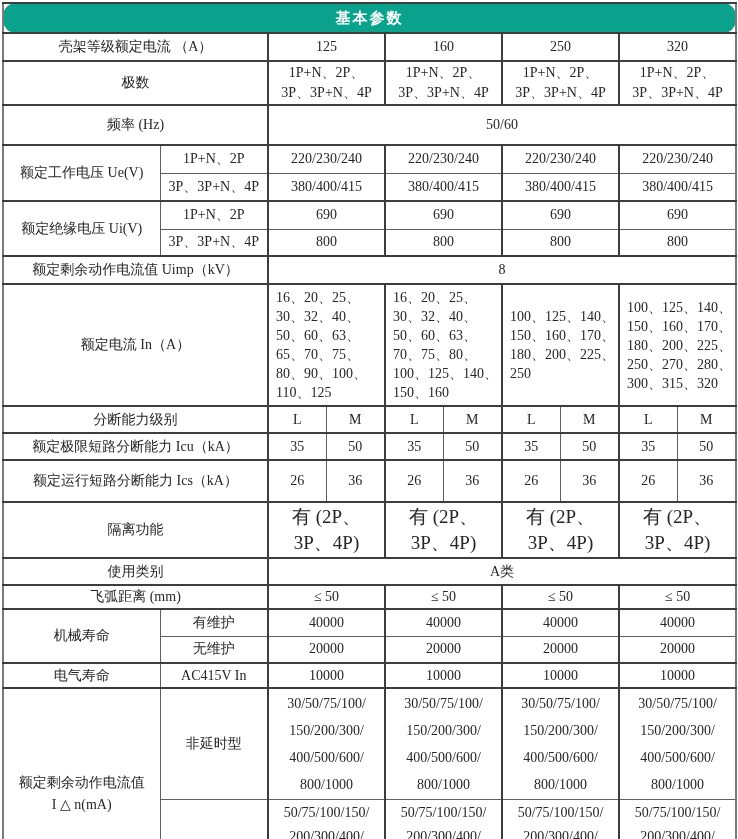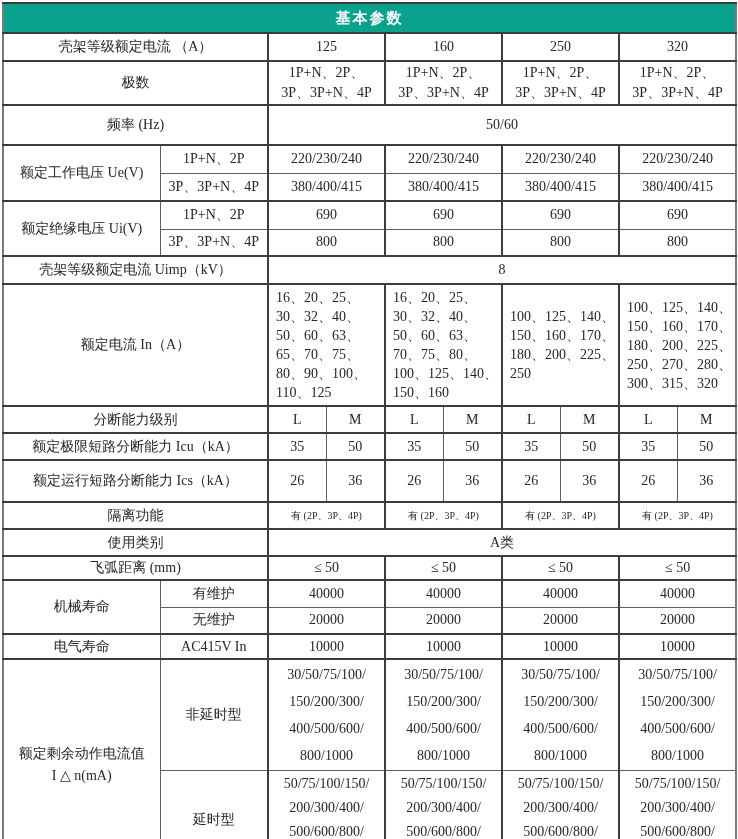--- a/index.html
+++ b/index.html
@@ -24,26 +24,27 @@
   }
   tr.g>td, tr.g>th{border-top:2px solid #3d3d3d;}
   td.cs{border-left:2px solid #3d3d3d;}
   th.hdr{
     background:#0aa28c;
     color:#ffffff;
     font-size:15px;
     font-weight:600;
     letter-spacing:2px;
     height:26px;
+    border-radius:13px;
   }
   td.list{text-align:left;padding:3px 2px 3px 7px;line-height:19px;}
   td.ml{line-height:20px;}
   td.big{line-height:27px;}
   td.big2{line-height:24px;}
-  td.tight{font-size:10px;padding:1px 16px;}
+  td.tight{font-size:19px;padding:1px 16px;}
   td.lbl2{line-height:22px;}
 </style>
 </head>
 <body>
 
 <table>
   <colgroup>
     <col style="width:157px">
       <col style="width:108px">
     <col style="width:58px">
@@ -112,21 +113,21 @@
   </tr>
   <tr style="height:27px">
     <td>3P、3P+N、4P</td>
     <td class="cs" colspan="2">800</td>
     <td class="cs" colspan="2">800</td>
     <td class="cs" colspan="2">800</td>
     <td class="cs" colspan="2">800</td>
   </tr>
 
   <tr class="g" style="height:28px">
-    <td class="lbl" colspan="2">壳架等级额定电流 Uimp（kV）</td>
+    <td class="lbl" colspan="2">额定剩余动作电流值 Uimp（kV）</td>
     <td class="cs" colspan="8">8</td>
   </tr>
 
   <tr class="g" style="height:120px">
     <td class="lbl" colspan="2">额定电流 In（A）</td>
     <td class="cs list" colspan="2">16、20、25、
 30、32、40、
 50、60、63、
 65、70、75、
 80、90、100、

